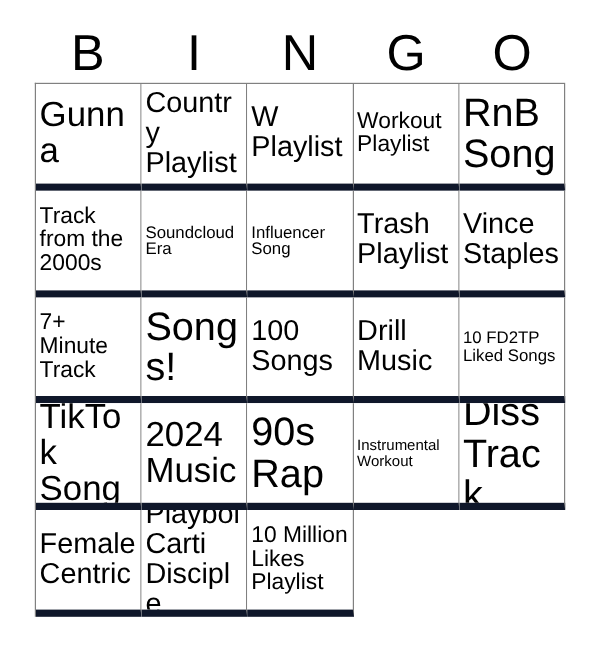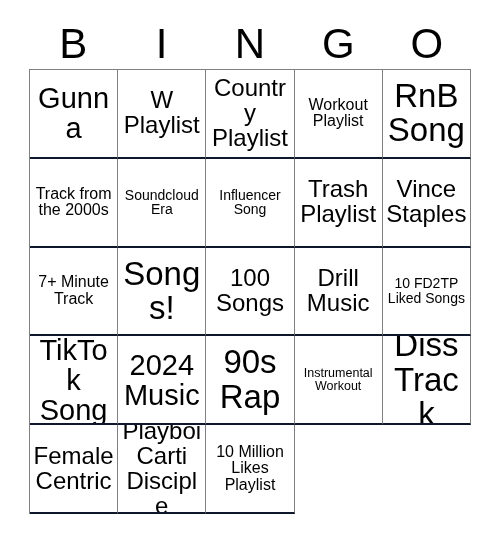--- a/index.html
+++ b/index.html
@@ -54,43 +54,42 @@
     display: grid;
     grid-template-columns: repeat(5, 1fr);
     grid-template-rows: repeat(5, 1fr);
     border-top: 1px solid #808080;
     border-left: 1px solid #808080;
     box-sizing: border-box;
     background: #ffffff;
   }
   .cell {
     border-right: 1px solid #808080;
-    border-bottom: 2px solid #0f172a;
+    border-bottom: 6px solid #0f172a;
     box-sizing: border-box;
     display: flex;
     align-items: center;
     justify-content: center;
-    text-align: center;
     padding: 2px 3px;
     overflow: hidden;
     background: #ffffff;
   }
   .cell-text {
     display: block;
     width: 100%;
     line-height: 1.04;
     color: #000000;
     word-wrap: break-word;
   }
 
   
   .sz-xl  { font-size: 33px; }
   .sz-lg  { font-size: 29px; }
   .sz-md  { font-size: 24px; }
-  .sz-sm  { font-size: 16px; }
+  .sz-sm  { font-size: 19px; }
   .sz-xs  { font-size: 14px; }
   .sz-xxs { font-size: 12.5px; }
 </style>
 </head>
 <body>
 
 <div id="card">
 
   <div id="bingo-header">
     <div class="header-letter">B</div>
@@ -99,24 +98,24 @@
     <div class="header-letter">G</div>
     <div class="header-letter">O</div>
   </div>
 
   <div id="bingo-grid">
 
     <div class="cell">
         <span class="cell-text sz-lg">Gunna</span>
       </div>
     <div class="cell">
-        <span class="cell-text sz-md">W Playlist</span>
+        <span class="cell-text sz-md">Country Playlist</span>
       </div>
     <div class="cell">
-        <span class="cell-text sz-md">Country Playlist</span>
+        <span class="cell-text sz-md">W Playlist</span>
       </div>
     <div class="cell">
         <span class="cell-text sz-sm">Workout Playlist</span>
       </div>
     <div class="cell">
         <span class="cell-text sz-xl">RnB Song</span>
       </div>
 
     <div class="cell">
         <span class="cell-text sz-sm">Track from the 2000s</span>

